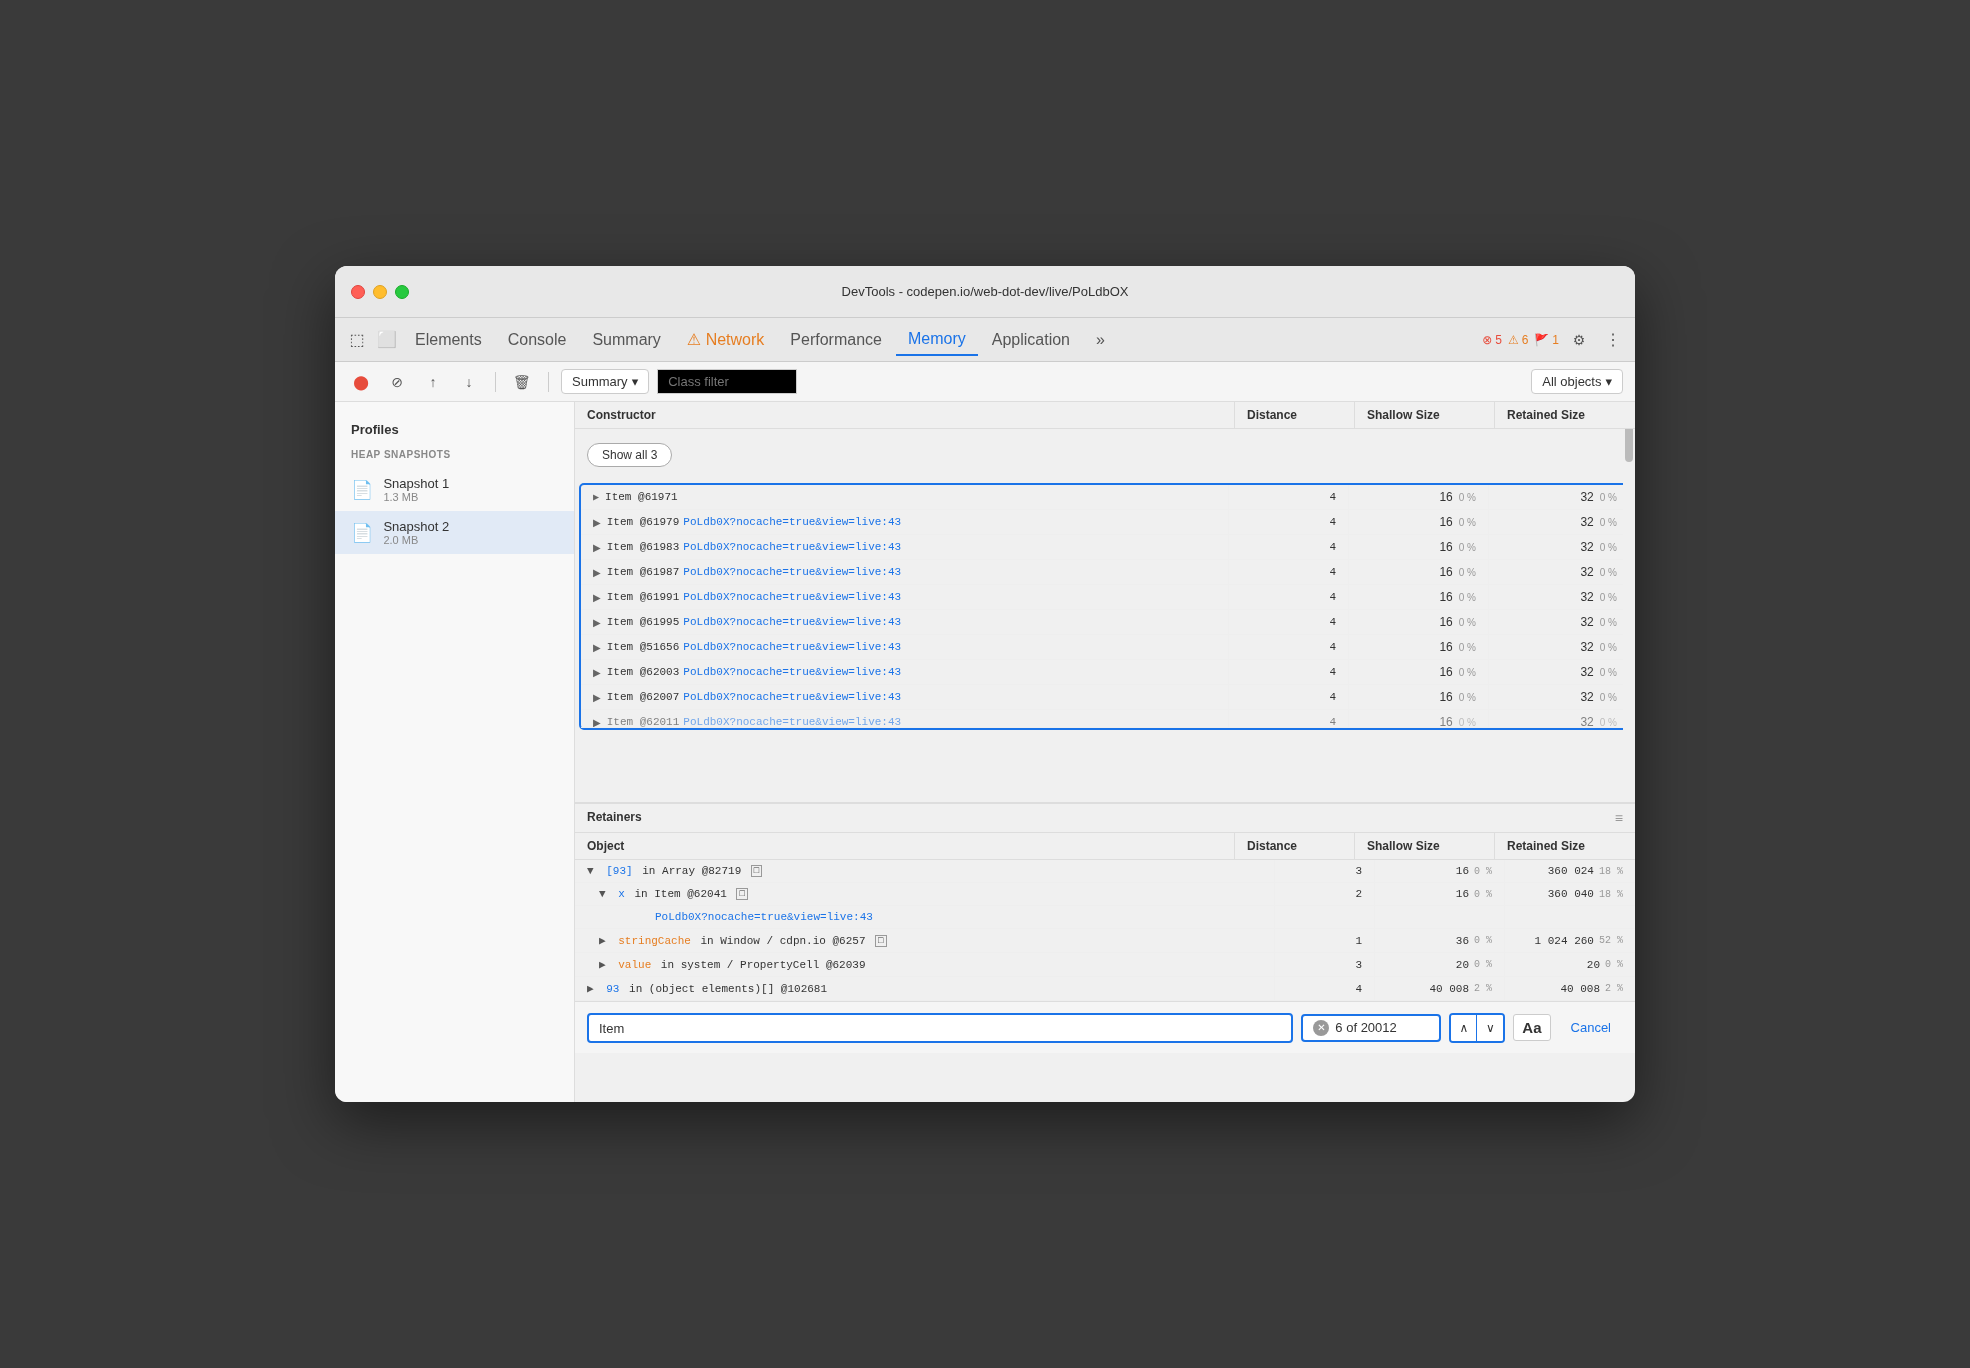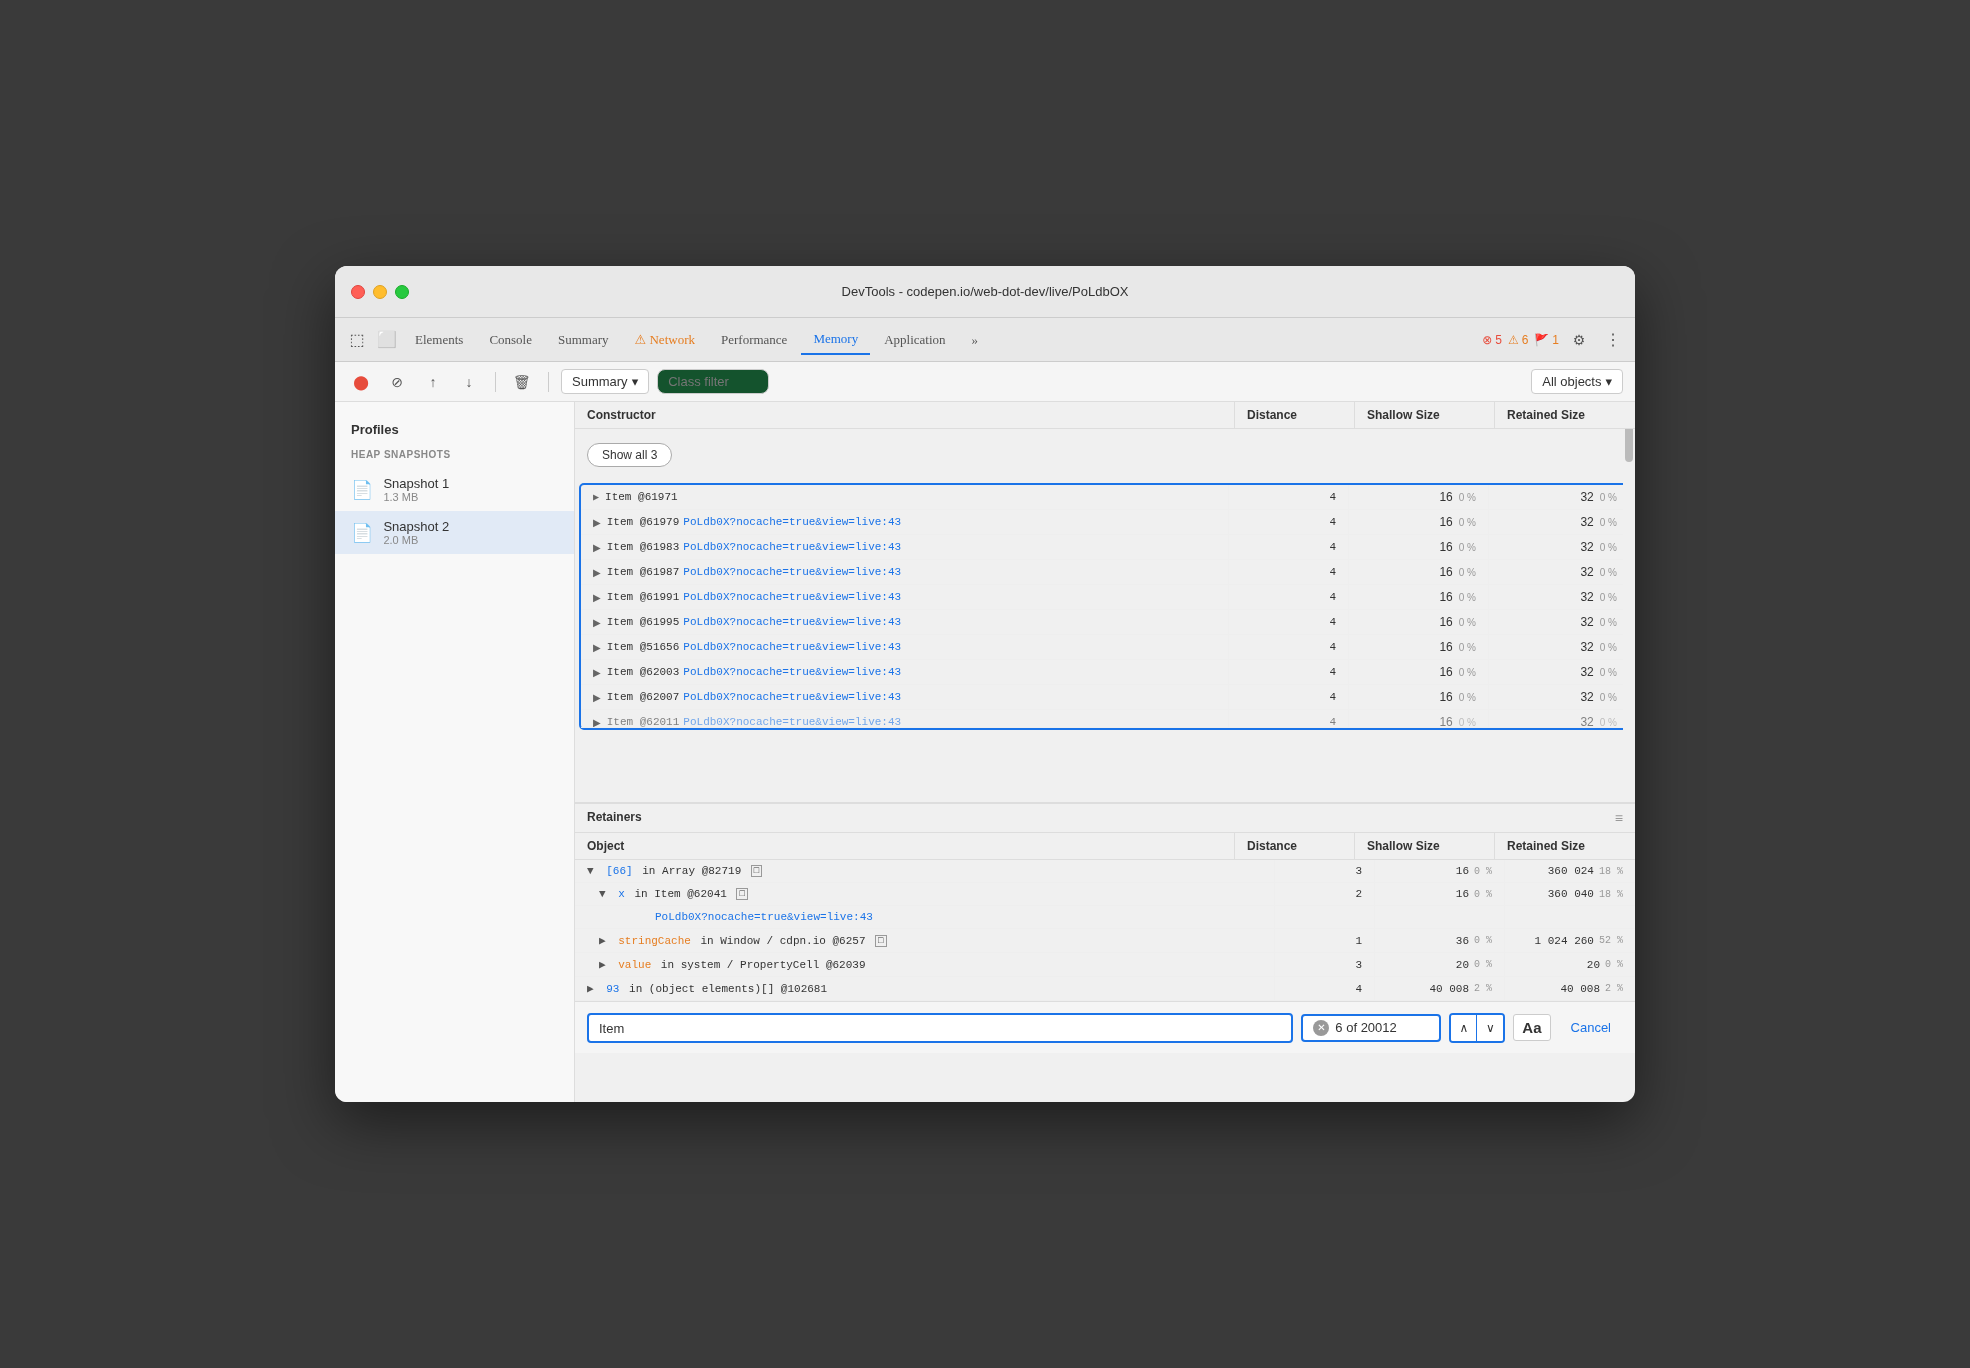--- a/index.html
+++ b/index.html
@@ -55,28 +55,27 @@
       background: #e8e8e8;
       display: flex;
       align-items: center;
       padding: 0 8px;
       height: 44px;
       border-bottom: 1px solid #ccc;
       gap: 2px;
     }
     .tab-btn {
       padding: 6px 12px;
-      font-size: 13px;
+      font-size: 16px;
       color: #555;
       border: none;
       background: transparent;
       cursor: pointer;
       border-radius: 4px;
       white-space: nowrap;
-      font-family: Liberation Serif, serif;
     }
     .tab-btn.active {
       color: #1a73e8;
       border-bottom: 2px solid #1a73e8;
       border-radius: 0;
     }
     .tab-btn.warning { color: #e67e22; }
     .tab-icons {
       display: flex;
       align-items: center;
@@ -140,26 +139,26 @@
       padding: 4px 10px;
       background: white;
       border: 1px solid #ccc;
       border-radius: 4px;
       cursor: pointer;
       font-size: 13px;
       color: #333;
     }
     .class-filter-input {
       padding: 4px 10px;
-      background: #14532d;
+      background: #000000;
       border: 1px solid #ccc;
-      border-radius: 8px;
+      border-radius: 0;
       font-size: 13px;
       color: #999;
-      width: 112px;
+      width: 140px;
     }
     .all-objects-dropdown {
       display: flex;
       align-items: center;
       gap: 4px;
       padding: 4px 10px;
       background: white;
       border: 1px solid #ccc;
       border-radius: 4px;
       cursor: pointer;
@@ -713,21 +712,21 @@
           <div class="th">Shallow Size</div>
           <div class="th">Retained Size</div>
         </div>
 
         <div>
 
           <div class="retainer-row">
             <div class="retainer-td">
               <span style="color:#555">▼</span>
               <span>&nbsp;</span>
-              <span style="color:#1a73e8">[66]</span>
+              <span style="color:#1a73e8">[93]</span>
               <span>&nbsp;in Array @82719&nbsp;</span>
               <span style="border:1px solid #999;font-size:9px;padding:0 2px;">□</span>
             </div>
             <div class="retainer-td" style="justify-content:flex-end">3</div>
             <div class="retainer-td">
               <span style="flex:1;text-align:right">16</span>
               <span class="td-pct">0 %</span>
             </div>
             <div class="retainer-td">
               <span style="flex:1;text-align:right">360 024</span>

